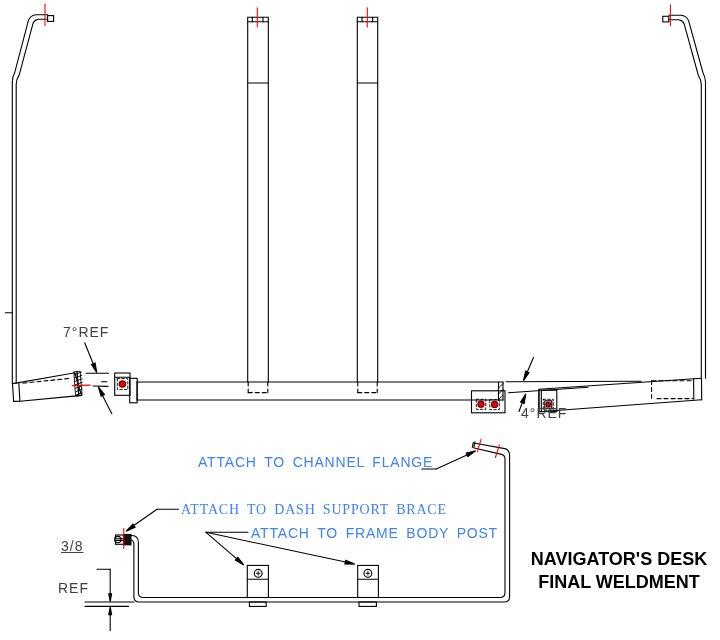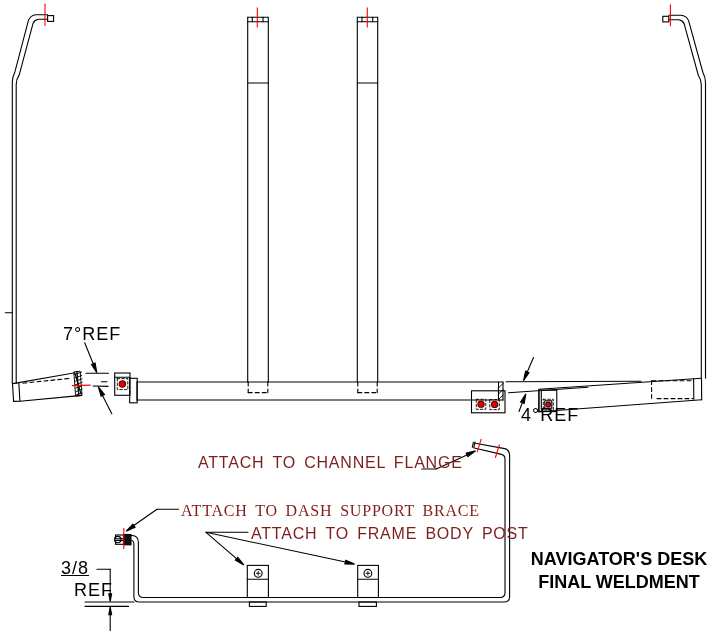--- a/index.html
+++ b/index.html
@@ -1,21 +1,21 @@
 <!DOCTYPE html>
 <html><head>
 <meta charset="utf-8">
 <style>
   html,body{margin:0;padding:0;background:#ffffff;}
   #sheet{position:relative;width:720px;height:640px;background:#fff;overflow:hidden;
          font-family:"Liberation Sans",sans-serif;}
   #linework{position:absolute;left:0;top:0;}
-  .cadnote{position:absolute;color:#7f1d1d;font-size:16px;letter-spacing:0.8px;
+  .cadnote{position:absolute;color:#3b82f6;font-size:14px;letter-spacing:0.8px;
            word-spacing:3px;white-space:nowrap;font-family:"Liberation Sans",sans-serif;}
-  .caddim{position:absolute;color:#000000;font-size:18px;letter-spacing:1px;
+  .caddim{position:absolute;color:#404040;font-size:14px;letter-spacing:1px;
           white-space:nowrap;font-family:"Liberation Sans",sans-serif;}
   .title-block{position:absolute;left:505px;top:548px;width:228px;text-align:center;
                font-weight:bold;font-size:18px;line-height:23px;color:#000;
                font-family:"Liberation Sans",sans-serif;}
 </style>
 </head>
 <body>
 
 <div id="sheet">
 
@@ -212,21 +212,21 @@
     <path d="M354.6,564.1 L344.9,564 L345.7,560.2 Z" fill="#000"></path>
   </g>
 </svg>
 
 <div class="cadnote" style="left:198px;top:454px;">ATTACH TO CHANNEL FLANGE</div>
 <div class="cadnote" style="left:181px;top:502px;font-family:Liberation Serif, serif;">ATTACH TO DASH SUPPORT BRACE</div>
 <div class="cadnote" style="left:251px;top:525px;">ATTACH TO FRAME BODY POST</div>
 
 <div class="caddim" style="left:63px;top:324px;">7°REF</div>
 <div class="caddim" style="left:521px;top:405px;">4°REF</div>
-<div class="caddim" style="left:61px;top:558px;text-decoration:underline;">3/8</div>
-<div class="caddim" style="left:74px;top:580px;">REF</div>
+<div class="caddim" style="left:61px;top:538px;text-decoration:underline;">3/8</div>
+<div class="caddim" style="left:58px;top:580px;">REF</div>
 
 <div class="title-block">
   <div>NAVIGATOR'S DESK</div>
   <div>FINAL WELDMENT</div>
 </div>
 
 </div>
 
 </body></html>

